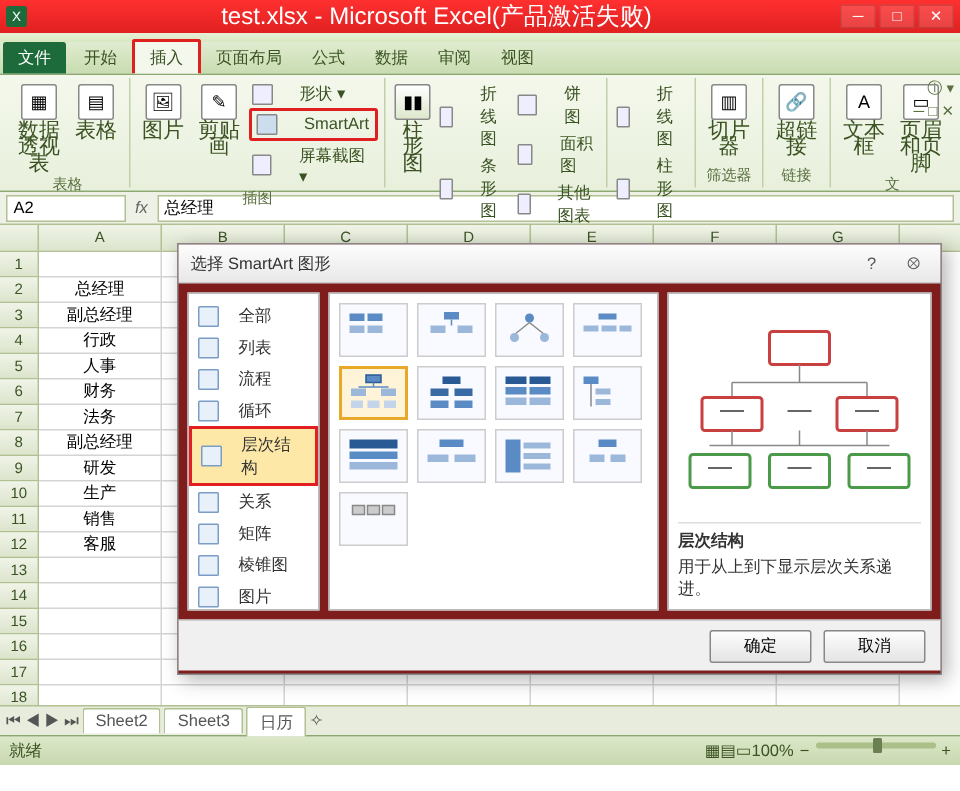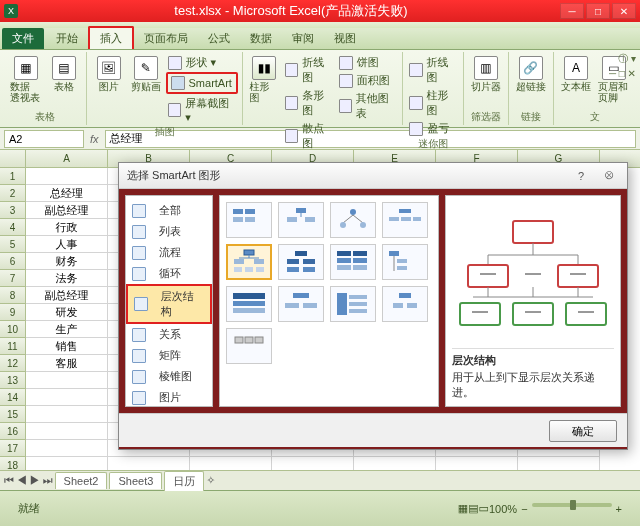--- a/index.html
+++ b/index.html
@@ -1,34 +1,34 @@
 <!DOCTYPE html>
 <html><head>
 <meta charset="utf-8">
 <style>
 *{box-sizing:border-box;margin:0;padding:0;font-family:"Microsoft YaHei","SimSun",sans-serif;font-size:11px}
 body{background:#fff;width:640px;height:527px;overflow:hidden;position:relative}
 .titlebar{height:22px;background:linear-gradient(#ff3030,#e02020);display:flex;align-items:center;color:#fff;padding:0 4px}
 .titlebar .excel-icon{width:14px;height:14px;background:#1d6b3a;border-radius:2px;margin-right:6px;font-size:9px;color:#fff;display:flex;align-items:center;justify-content:center}
-.titlebar .title{flex:1;text-align:center;font-size:13px}
+.titlebar .title{flex:1;text-align:center;font-size:16px}
 .titlebar .wbtn{width:24px;height:16px;background:rgba(255,255,255,.15);margin-left:2px;display:flex;align-items:center;justify-content:center;font-size:10px;border:1px solid rgba(0,0,0,.15)}
 .qat{height:6px;background:linear-gradient(#e8f0d8,#d8e8c0)}
 .tabs{height:22px;background:linear-gradient(#e0ecd0,#c8dcb0);display:flex;align-items:flex-end;padding-left:2px;border-bottom:1px solid #8ba870}
 .tab{padding:3px 10px;color:#3b5323;cursor:pointer}
 .tab.file{background:#1d6b3a;color:#fff;border-radius:2px 2px 0 0;margin-right:2px}
 .tab.active{background:#f4f8ec;border:2px solid #e02020;border-bottom:none;border-radius:2px 2px 0 0;color:#3b5323}
 .ribbon{height:78px;background:linear-gradient(#f4f8ec,#e8f0dc);border-bottom:1px solid #8ba870;display:flex;padding:2px 4px;position:relative}
 .rgroup{border-right:1px solid #c0d0a8;padding:0 4px;display:flex;flex-direction:column;justify-content:space-between}
 .rgroup .label{font-size:10px;color:#5a7040;text-align:center;padding-bottom:1px}
 .ritems{display:flex;gap:2px;flex:1;align-items:flex-start;padding-top:2px}
 .rbtn-lg{width:36px;display:flex;flex-direction:column;align-items:center;gap:1px;padding:2px;border-radius:2px}
 .ricon{width:24px;height:24px;border:1px solid #888;background:#fff;border-radius:2px;display:flex;align-items:center;justify-content:center;font-size:12px}
 .ricon.chart{background:linear-gradient(#fff,#dde8cc)}
-.rtxt{font-size:10px;color:#3b5323;text-align:left;line-height:11px}
-.rmini{display:flex;align-items:center;gap:4px;padding:1px 2px;font-size:10px;color:#3b5323;border-radius:2px}
+.rtxt{font-size:14px;color:#3b5323;text-align:center;line-height:11px}
+.rmini{display:flex;align-items:center;gap:18px;padding:1px 2px;font-size:10px;color:#3b5323;border-radius:2px}
 .rmini .mi{width:14px;height:14px;border:1px solid #888;background:#eef;border-radius:1px}
 .smartart-box{border:2px solid #e02020;border-radius:2px;padding:1px;display:flex;flex-direction:column;gap:1px}
 .help-area{position:absolute;right:4px;top:2px;display:flex;flex-direction:column;gap:2px;align-items:flex-end}
 .help-area div{font-size:10px;color:#5a7040}
 .fbar{height:22px;background:#eef2e6;border-bottom:1px solid #b0c090;display:flex;align-items:center;padding:0 4px;gap:0}
 .namebox{width:80px;height:18px;border:1px solid #b0c090;background:#fff;padding:0 4px;display:flex;align-items:center}
 .fx{font-style:italic;color:#666;padding:0 6px}
 .finput{flex:1;height:18px;border:1px solid #b0c090;background:#fff;padding:0 4px;display:flex;align-items:center}
 .sheet{position:relative;height:320px;overflow:hidden}
 .colhdr{display:flex;height:18px;background:linear-gradient(#f0f4e8,#dce4cc);border-bottom:1px solid #b0c090}
@@ -51,21 +51,21 @@
 .thumb{width:46px;height:36px;border:1px solid #ccc;background:#f8faff;display:flex;align-items:center;justify-content:center;position:relative}
 .thumb.sel{border:2px solid #e8a828;background:#fff4d8}
 .thumb .mini{width:36px;height:26px;position:relative}
 .preview{flex:1;background:#fff;border:1px solid #bbb;padding:6px;display:flex;flex-direction:column}
 .preview .pimg{flex:1;display:flex;align-items:center;justify-content:center}
 .preview .pdesc{border-top:1px solid #ddd;padding-top:4px;font-size:11px;color:#333}
 .dlg-foot{height:34px;display:flex;align-items:center;justify-content:flex-end;gap:8px;padding:0 10px;border-top:1px solid #ccc;background:#f0f0f0}
 .dbtn{width:68px;height:22px;border:1px solid #888;background:linear-gradient(#fdfdfd,#e4e4e4);border-radius:2px;text-align:center;line-height:20px;font-size:11px}
 .tabs-bottom{height:20px;background:#e8ecdc;border-top:1px solid #b0c090;display:flex;align-items:center;padding:0 4px;gap:2px;font-size:10px;color:#555}
 .sheettab{padding:2px 8px;background:#fff;border:1px solid #b0c090;border-bottom:none;border-radius:2px 2px 0 0}
-.statusbar{height:36px;background:linear-gradient(#dce8c8,#c8d8b0);border-top:1px solid #8ba870;display:flex;align-items:center;padding:0 18px;font-size:10px;color:#3b5323}
+.statusbar{height:20px;background:linear-gradient(#dce8c8,#c8d8b0);border-top:1px solid #8ba870;display:flex;align-items:center;padding:0 6px;font-size:10px;color:#3b5323}
 .statusbar .sp{flex:1}
 .zoom{display:flex;align-items:flex-start;gap:4px}
 .zslider{width:80px;height:4px;background:#aac088;position:relative;border-radius:2px}
 .zslider .zh{position:absolute;left:38px;top:-3px;width:6px;height:10px;background:#6a8050;border-radius:1px}
 svg{display:block}
 </style>
 </head>
 <body>
 
 <div class="titlebar">
@@ -611,20 +611,21 @@
         </svg>
       </div>
       <div class="pdesc">
         <div style="font-weight:bold;margin-bottom:2px">层次结构</div>
         <div>用于从上到下显示层次关系递进。</div>
       </div>
     </div>
   </div>
   <div class="dlg-foot">
     <div class="dbtn">确定</div>
+    <div class="dbtn">取消</div>
   </div>
 </div>
 
 <div class="tabs-bottom">
   <span>⏮ ◀ ▶ ⏭</span>
   <div class="sheettab">Sheet2</div>
   <div class="sheettab">Sheet3</div>
   <div class="sheettab">日历</div>
   <span>✧</span>
 </div>

